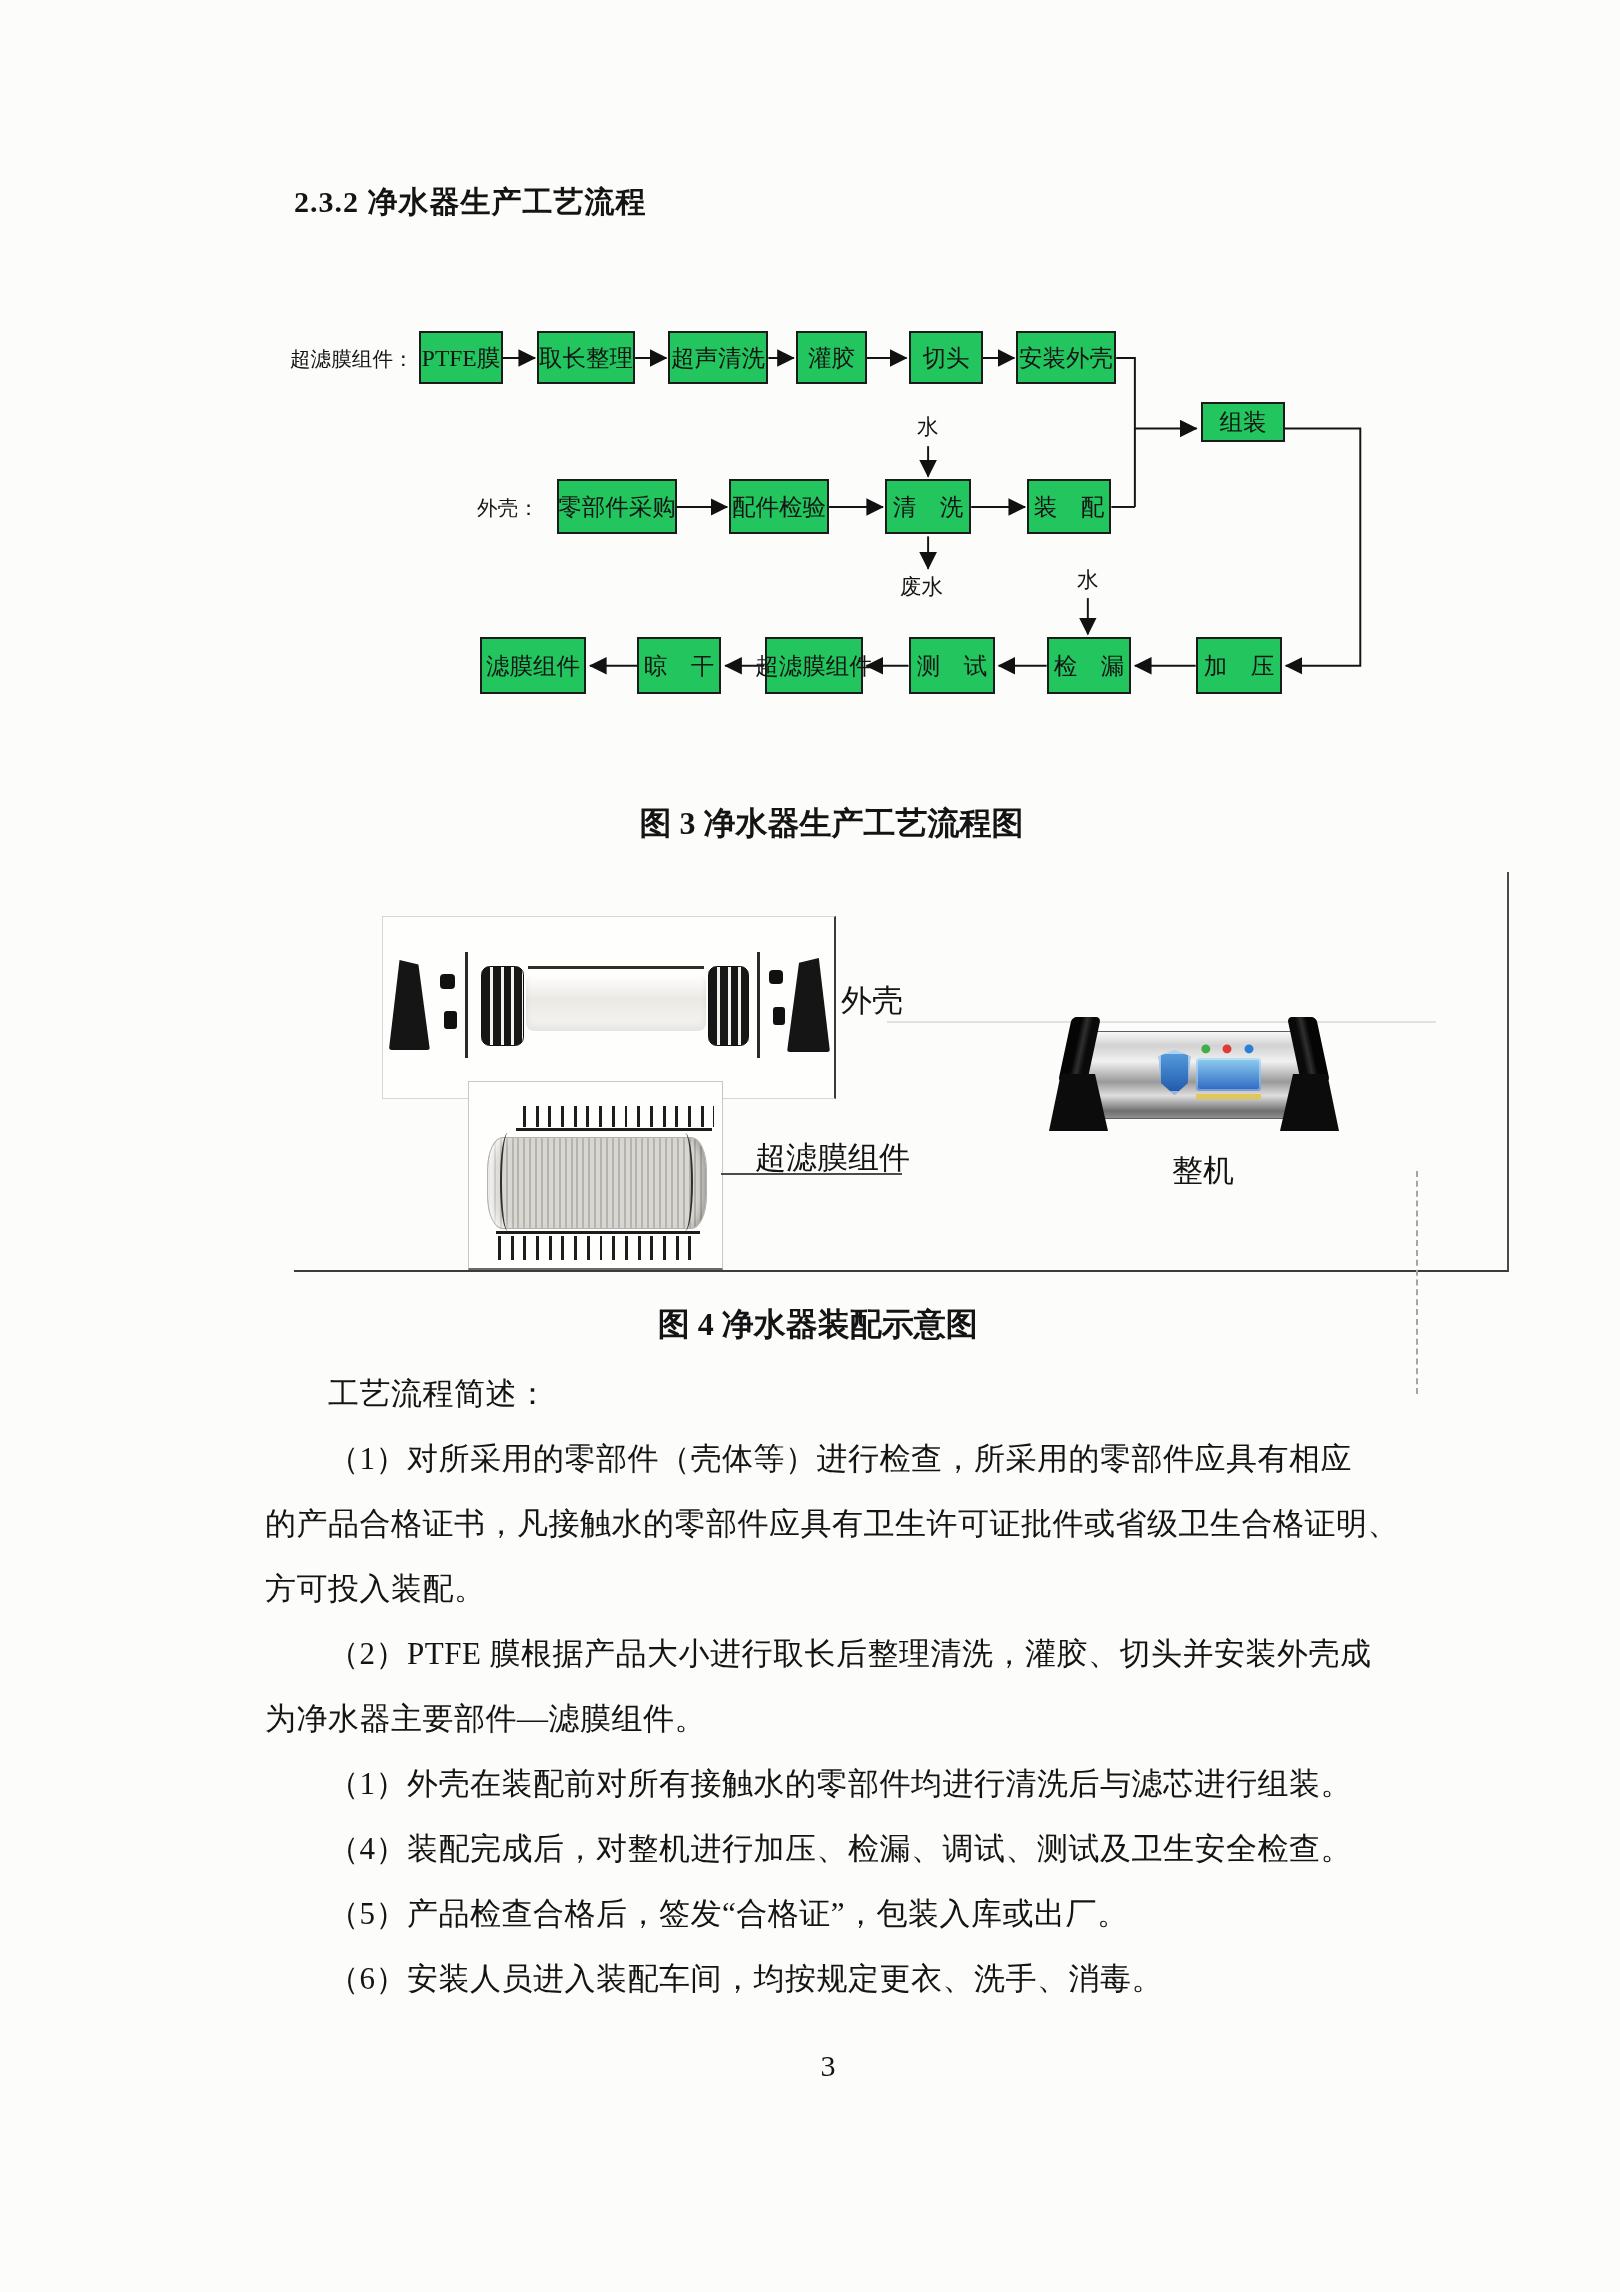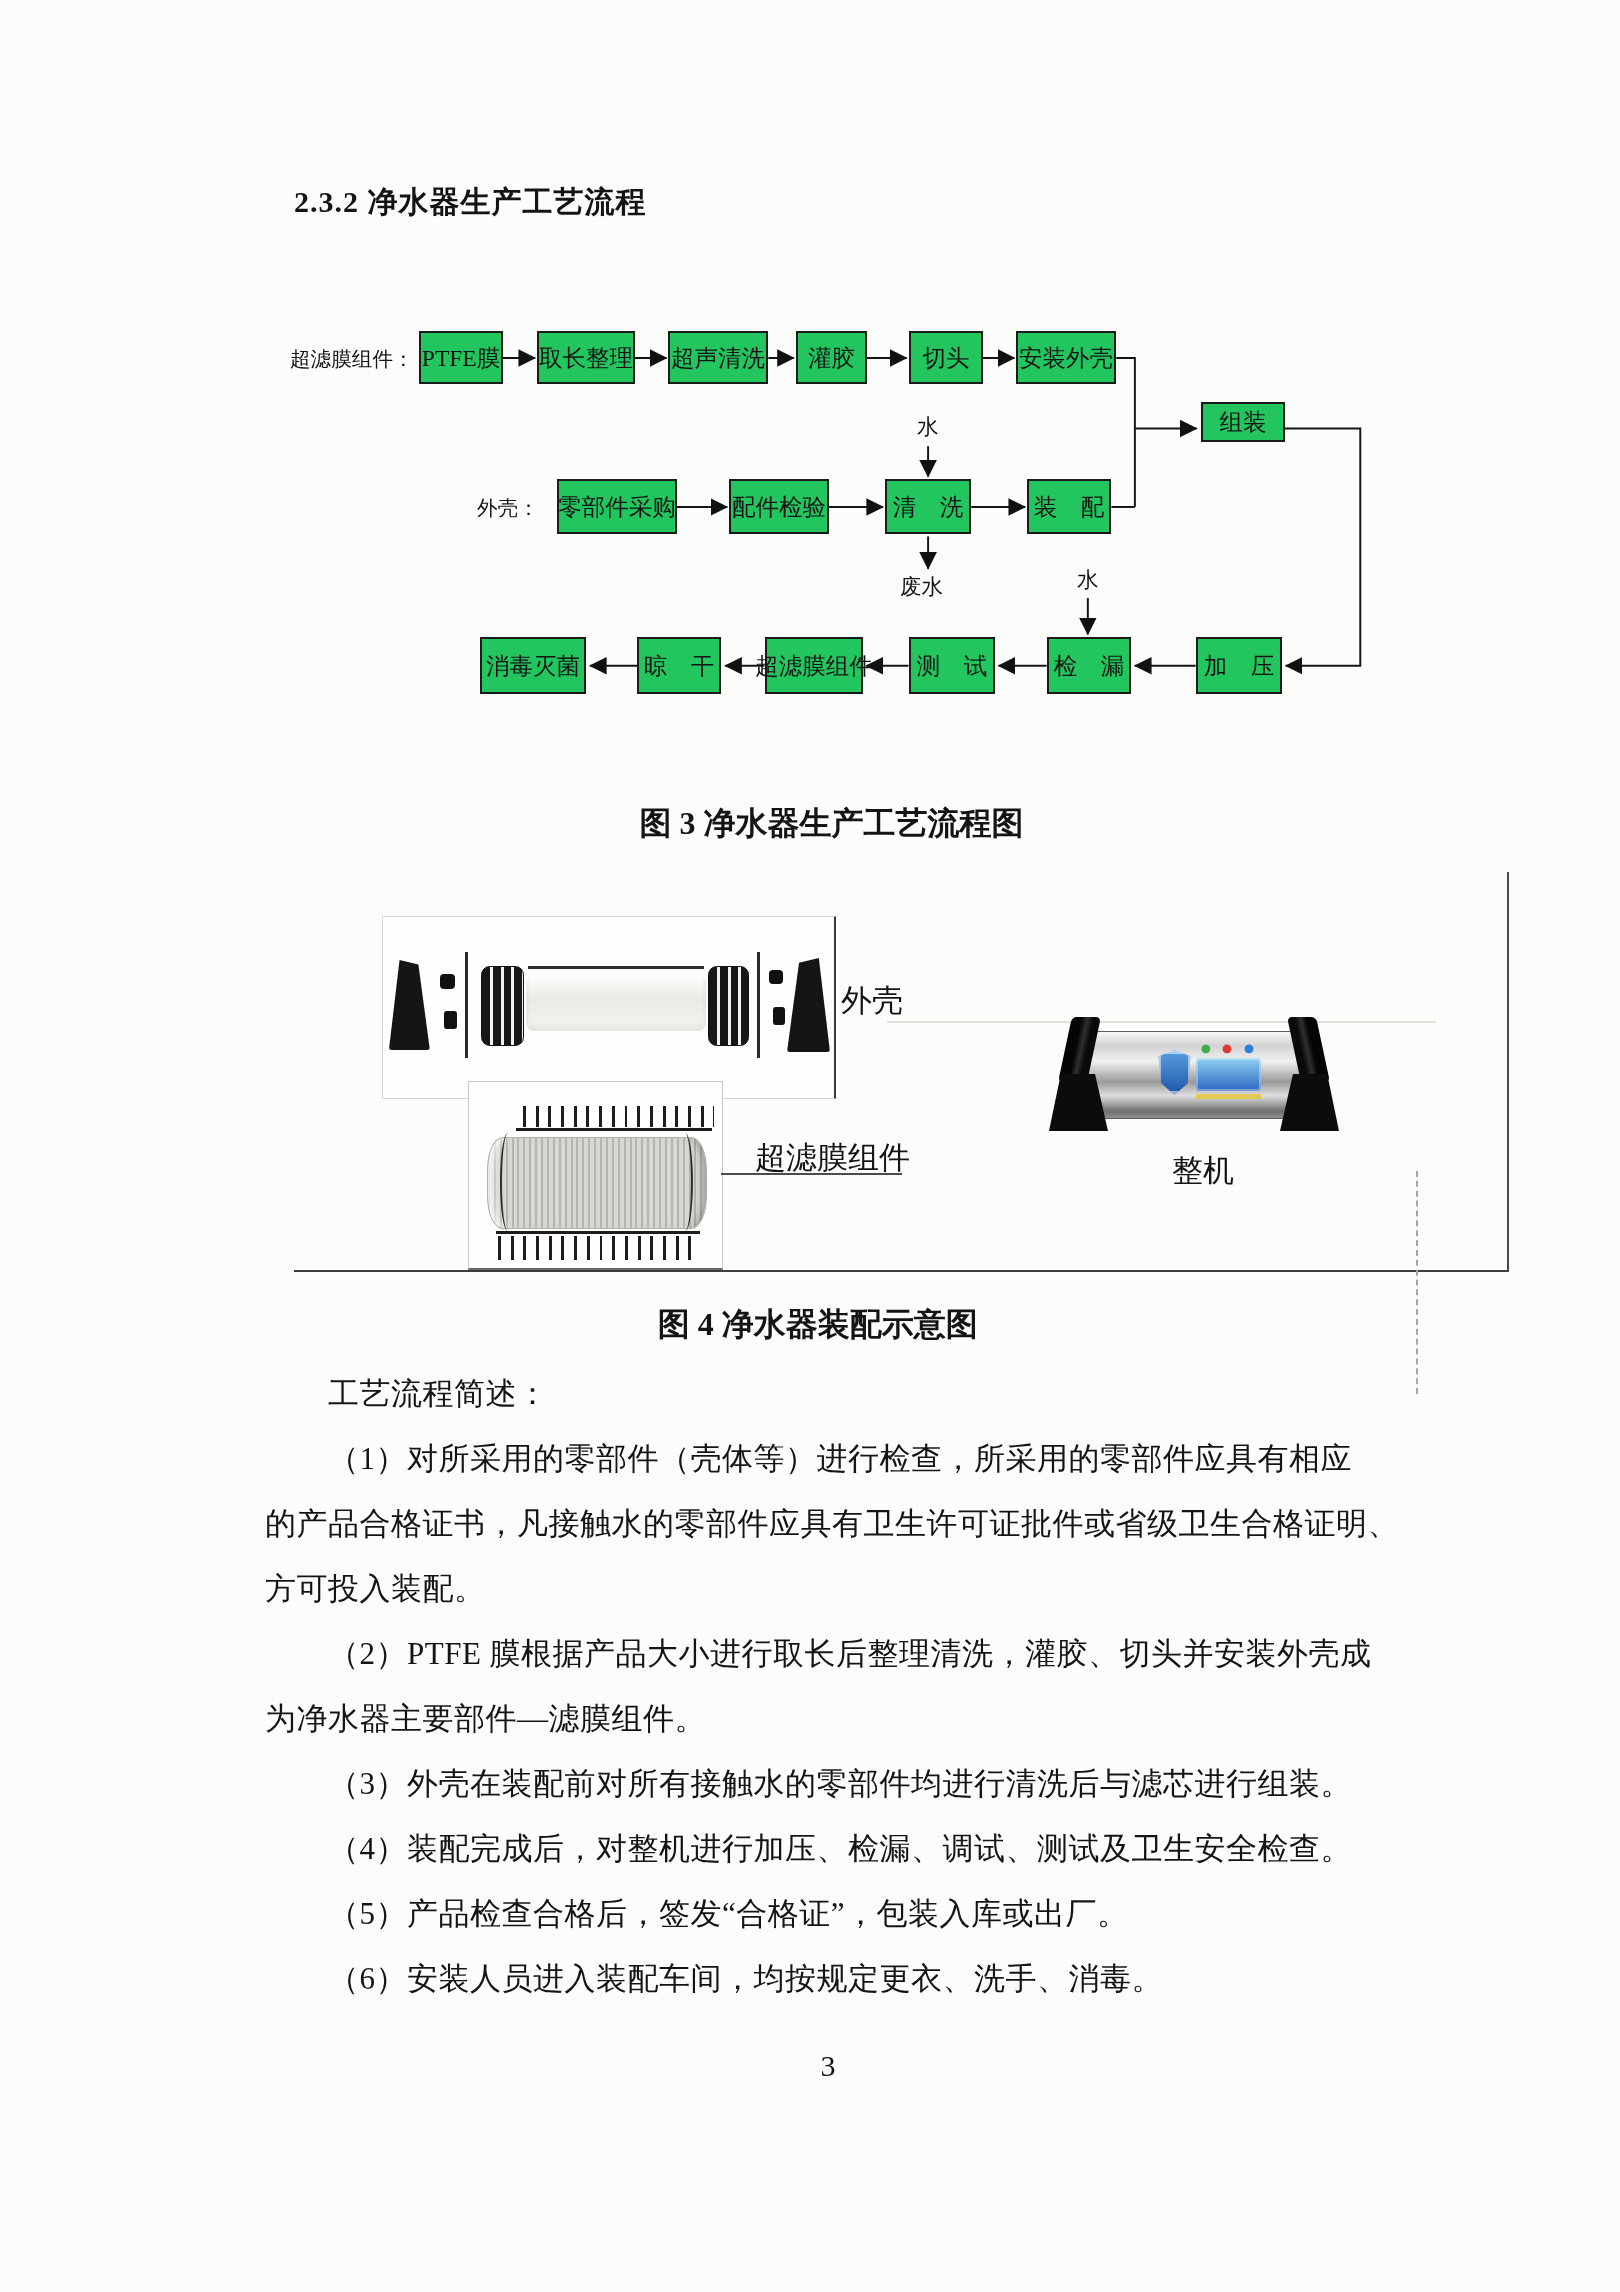--- a/index.html
+++ b/index.html
@@ -155,21 +155,21 @@
     <div class="abs fb" style="left:796px; top:331px; width:71px; height:53px;">灌胶</div>
     <div class="abs fb" style="left:909px; top:331px; width:74px; height:53px;">切头</div>
     <div class="abs fb" style="left:1016px; top:331px; width:100px; height:53px;">安装外壳</div>
     <div class="abs fb" style="left:1201px; top:402px; width:84px; height:40px;">组装</div>
 
     <div class="abs fb" style="left:557px; top:479px; width:120px; height:55px;">零部件采购</div>
     <div class="abs fb" style="left:729px; top:479px; width:100px; height:55px;">配件检验</div>
     <div class="abs fb" style="left:885px; top:479px; width:86px; height:55px;">清　洗</div>
     <div class="abs fb" style="left:1027px; top:479px; width:84px; height:55px;">装　配</div>
 
-    <div class="abs fb" style="left:480px; top:637px; width:106px; height:57px;">消毒灭菌</div>
+    <div class="abs fb" style="left:480px; top:637px; width:106px; height:57px;">滤膜组件</div>
     <div class="abs fb" style="left:637px; top:637px; width:84px; height:57px;">晾　干</div>
     <div class="abs fb" style="left:765px; top:637px; width:98px; height:57px;">超滤膜组件</div>
     <div class="abs fb" style="left:909px; top:637px; width:86px; height:57px;">测　试</div>
     <div class="abs fb" style="left:1047px; top:637px; width:84px; height:57px;">检　漏</div>
     <div class="abs fb" style="left:1196px; top:637px; width:86px; height:57px;">加　压</div>
   </div>
 
   <div class="abs caption" style="top:802px; transform:translateX(21.6px);">图 3  净水器生产工艺流程图</div>
 
   <div class="abs fig4">
@@ -224,21 +224,21 @@
 
   <div class="abs caption" style="top:1303px; transform:translateX(7.8px);">图 4  净水器装配示意图</div>
 
   <div class="abs bodytext">
     <div class="bline ind">工艺流程简述：</div>
     <div class="bline ind">（1）对所采用的零部件（壳体等）进行检查，所采用的零部件应具有相应</div>
     <div class="bline">的产品合格证书，凡接触水的零部件应具有卫生许可证批件或省级卫生合格证明、</div>
     <div class="bline">方可投入装配。</div>
     <div class="bline ind">（2）PTFE 膜根据产品大小进行取长后整理清洗，灌胶、切头并安装外壳成</div>
     <div class="bline">为净水器主要部件—滤膜组件。</div>
-    <div class="bline ind">（3）外壳在装配前对所有接触水的零部件均进行清洗后与滤芯进行组装。</div>
+    <div class="bline ind">（1）外壳在装配前对所有接触水的零部件均进行清洗后与滤芯进行组装。</div>
     <div class="bline ind">（4）装配完成后，对整机进行加压、检漏、调试、测试及卫生安全检查。</div>
     <div class="bline ind">（5）产品检查合格后，签发“合格证”，包装入库或出厂。</div>
     <div class="bline ind">（6）安装人员进入装配车间，均按规定更衣、洗手、消毒。</div>
   </div>
 
   <div class="abs pagenum" style="top:2049px;">3</div>
 </div>
 
 
 </body></html>

